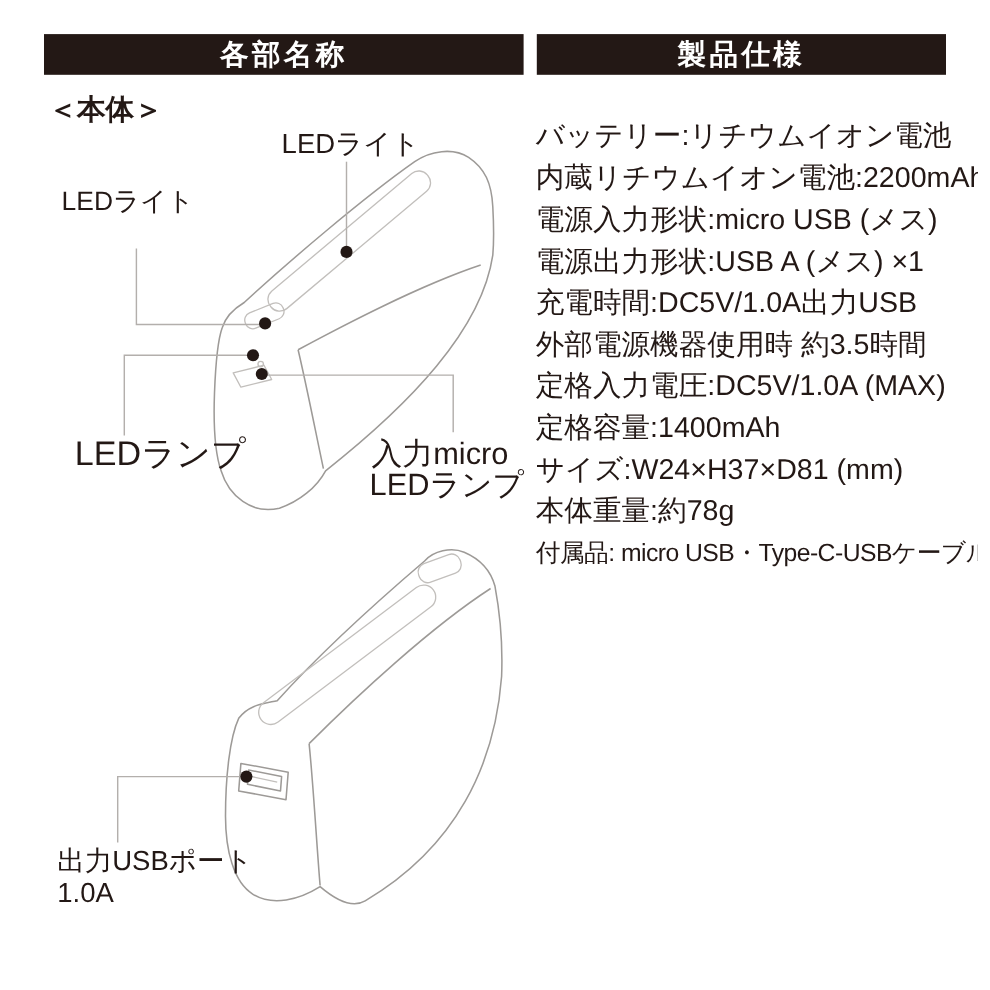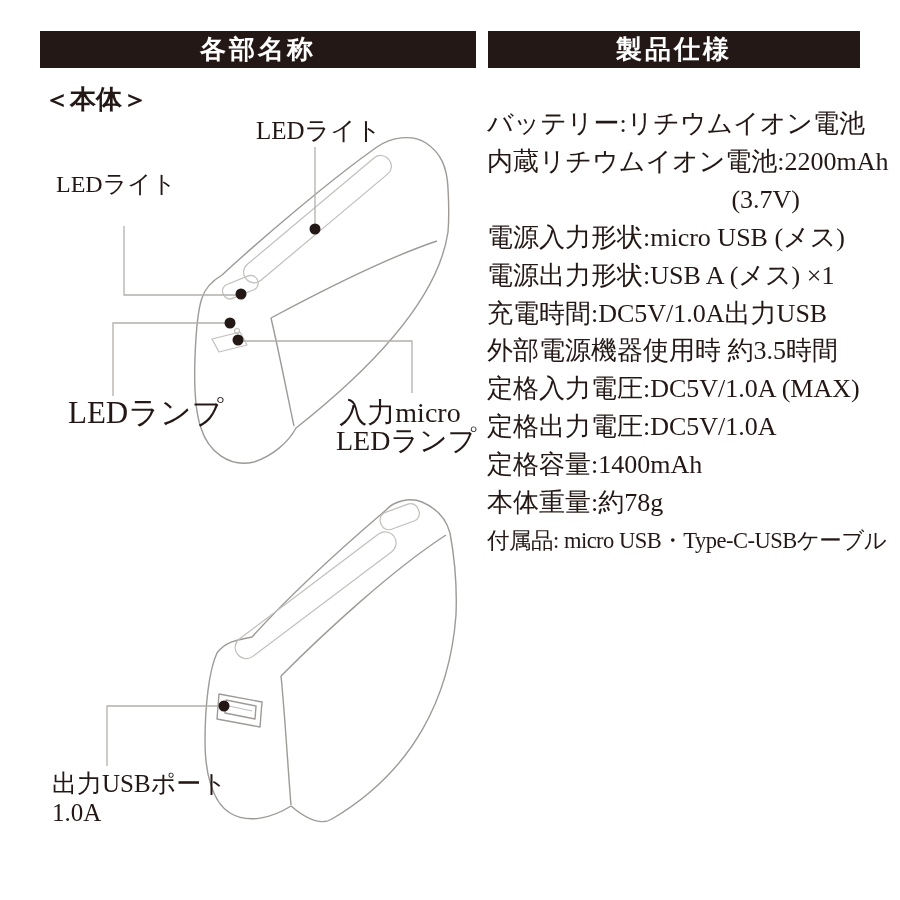--- a/index.html
+++ b/index.html
@@ -1,18 +1,18 @@
 <!DOCTYPE html>
 <html><head>
 <meta charset="utf-8">
 <style>
   html,body{margin:0;padding:0;background:#ffffff;}
   .stage{
     position:relative;width:889px;height:900px;background:#ffffff;overflow:hidden;
-    font-family:Liberation Serif, serif;
+    font-family:Liberation Sans, sans-serif;
     color:#231815;
   }
   .header-bar{
     position:absolute;top:31px;height:37px;background:#231815;
     display:flex;align-items:center;justify-content:center;
     color:#ffffff;font-size:26px;font-weight:bold;letter-spacing:3px;
   }
   #hdr-left{left:40px;width:436px;}
   #hdr-right{left:488px;width:372px;}
   .subtitle{
@@ -138,25 +138,24 @@
   </div>
 
   <div class="part-label" id="lbl-output-port">
     <div>出力USBポート</div>
     <div>1.0A</div>
   </div>
 
   <div class="specs">
     <div class="spec-line">バッテリー:リチウムイオン電池</div>
     <div class="spec-line">内蔵リチウムイオン電池:2200mAh</div>
-    <div class="spec-line align-right">(3.7V)</div>
     <div class="spec-line">電源入力形状:micro USB (メス)</div>
     <div class="spec-line">電源出力形状:USB A (メス) ×1</div>
     <div class="spec-line">充電時間:DC5V/1.0A出力USB</div>
     <div class="spec-line">外部電源機器使用時 約3.5時間</div>
     <div class="spec-line">定格入力電圧:DC5V/1.0A (MAX)</div>
-    <div class="spec-line">定格出力電圧:DC5V/1.0A</div>
     <div class="spec-line">定格容量:1400mAh</div>
+    <div class="spec-line">サイズ:W24×H37×D81 (mm)</div>
     <div class="spec-line">本体重量:約78g</div>
     <div class="spec-line condensed">付属品: micro USB・Type-C-USBケーブル</div>
   </div>
 
 </div>
 
 </body></html>

